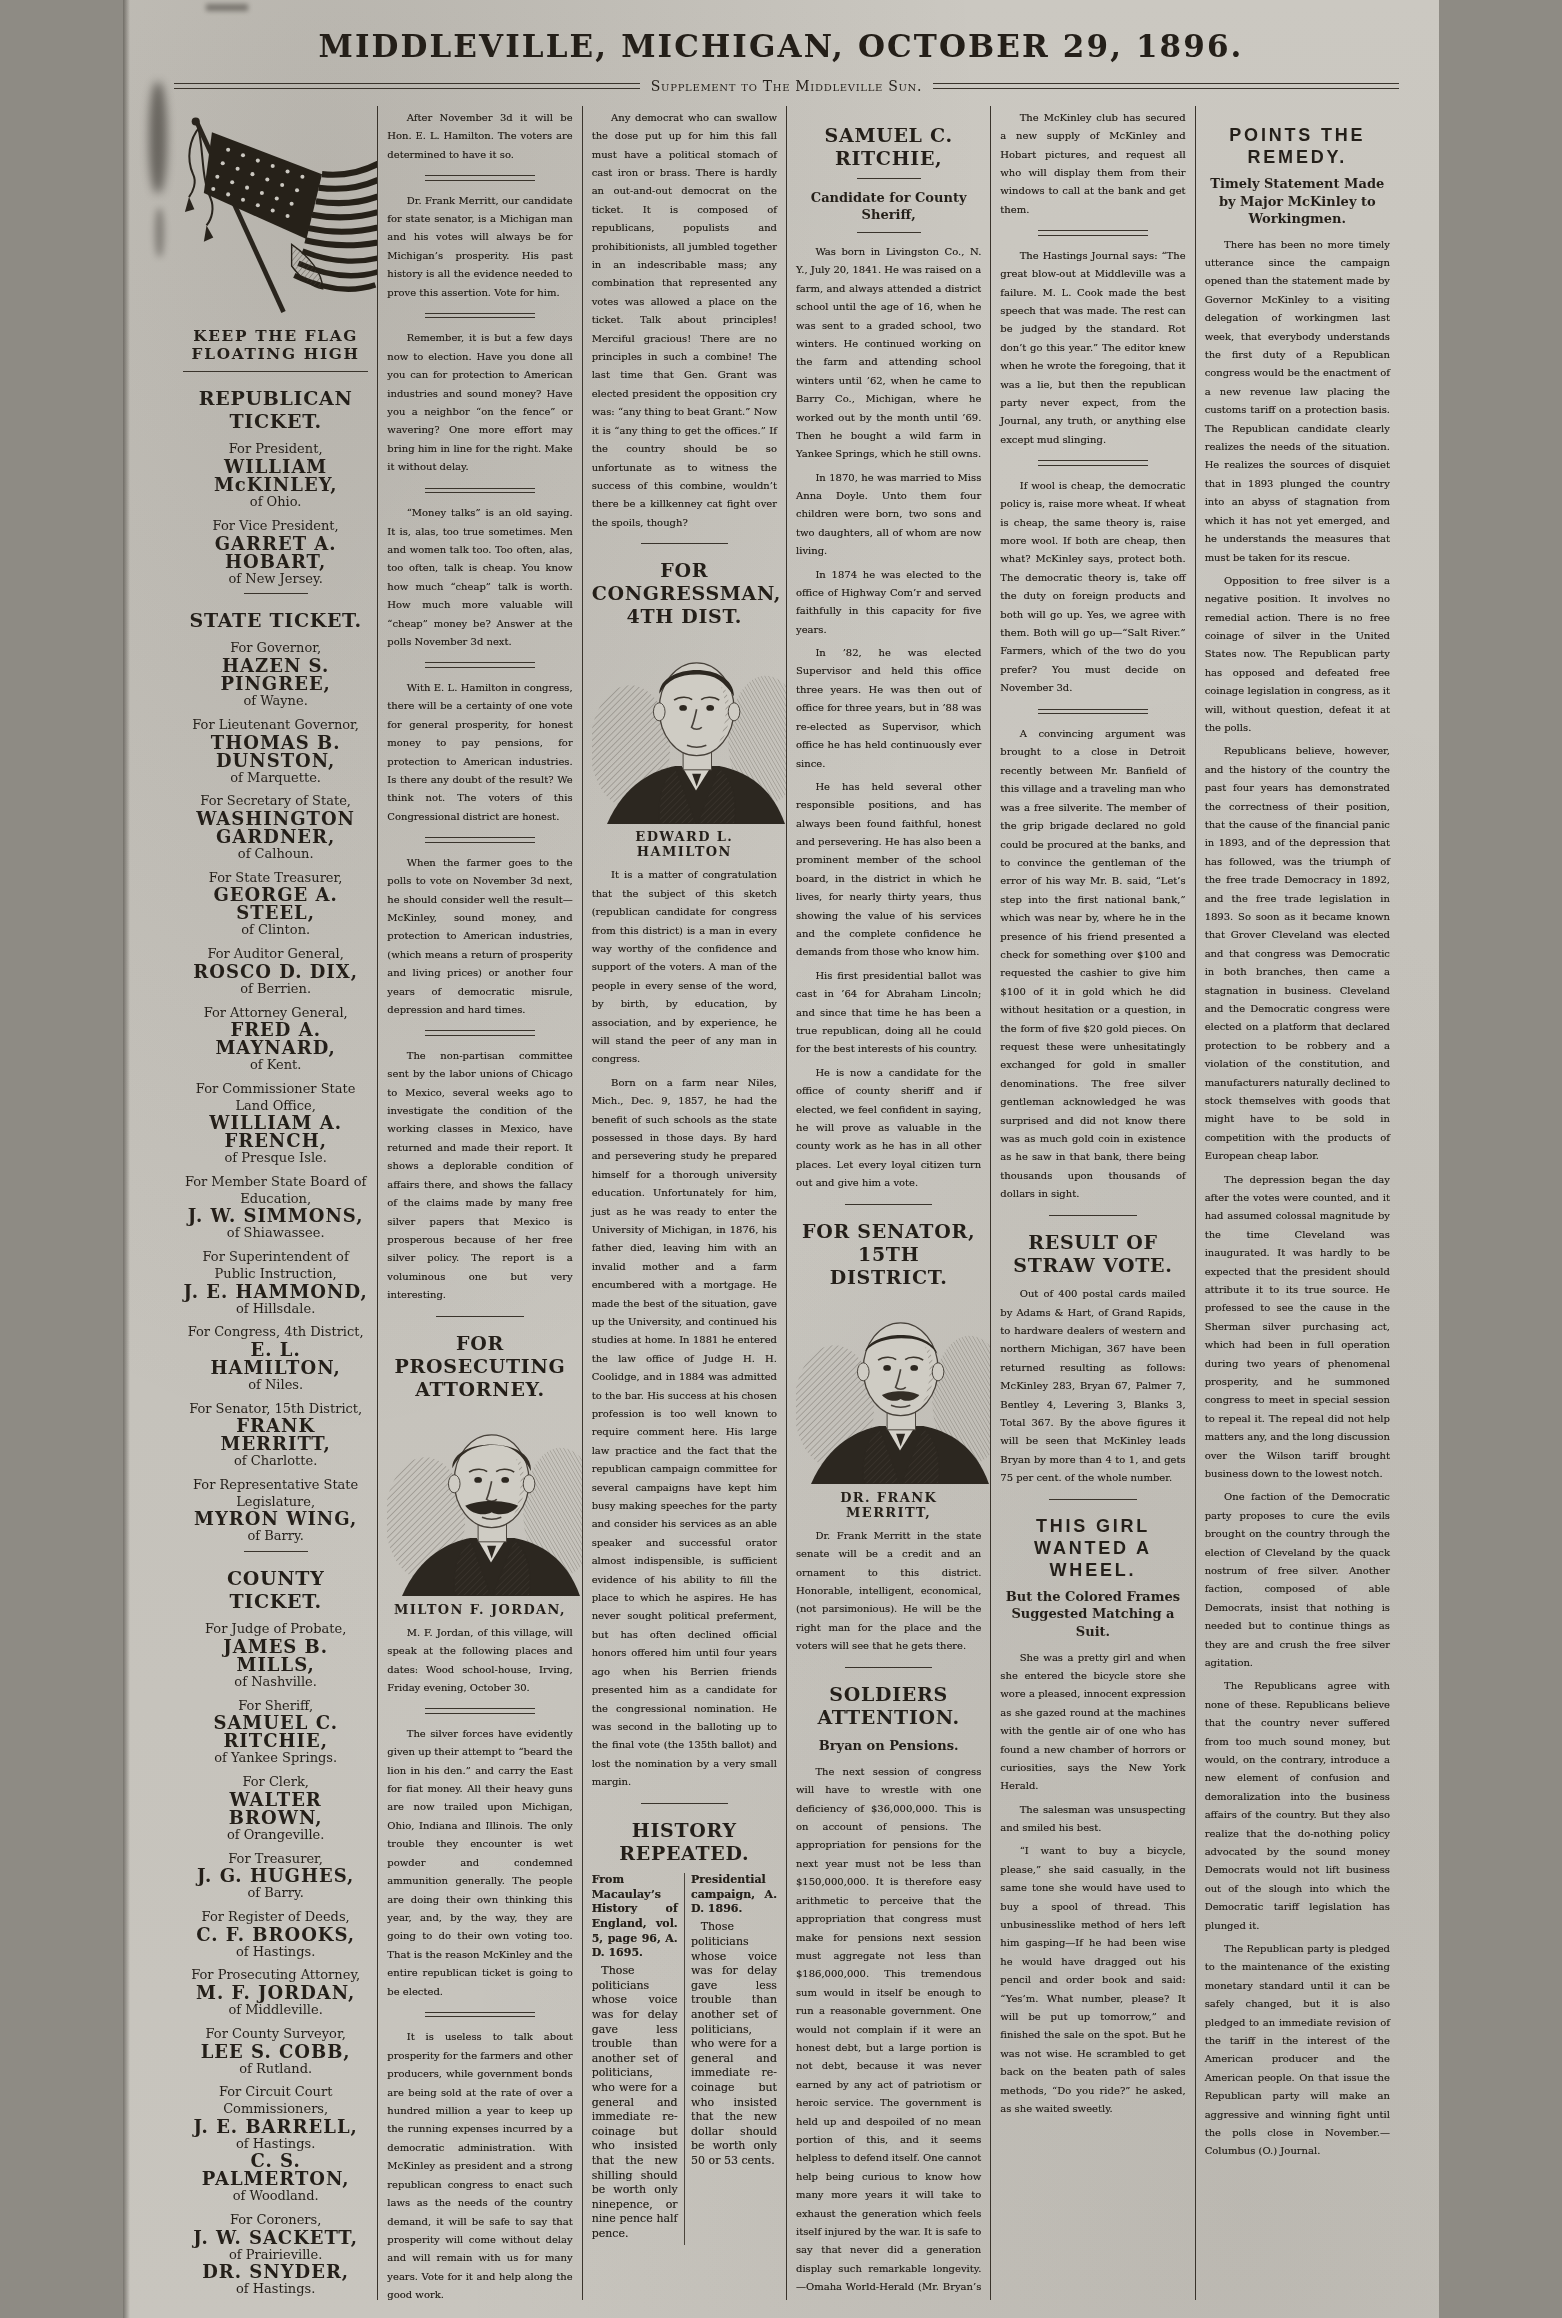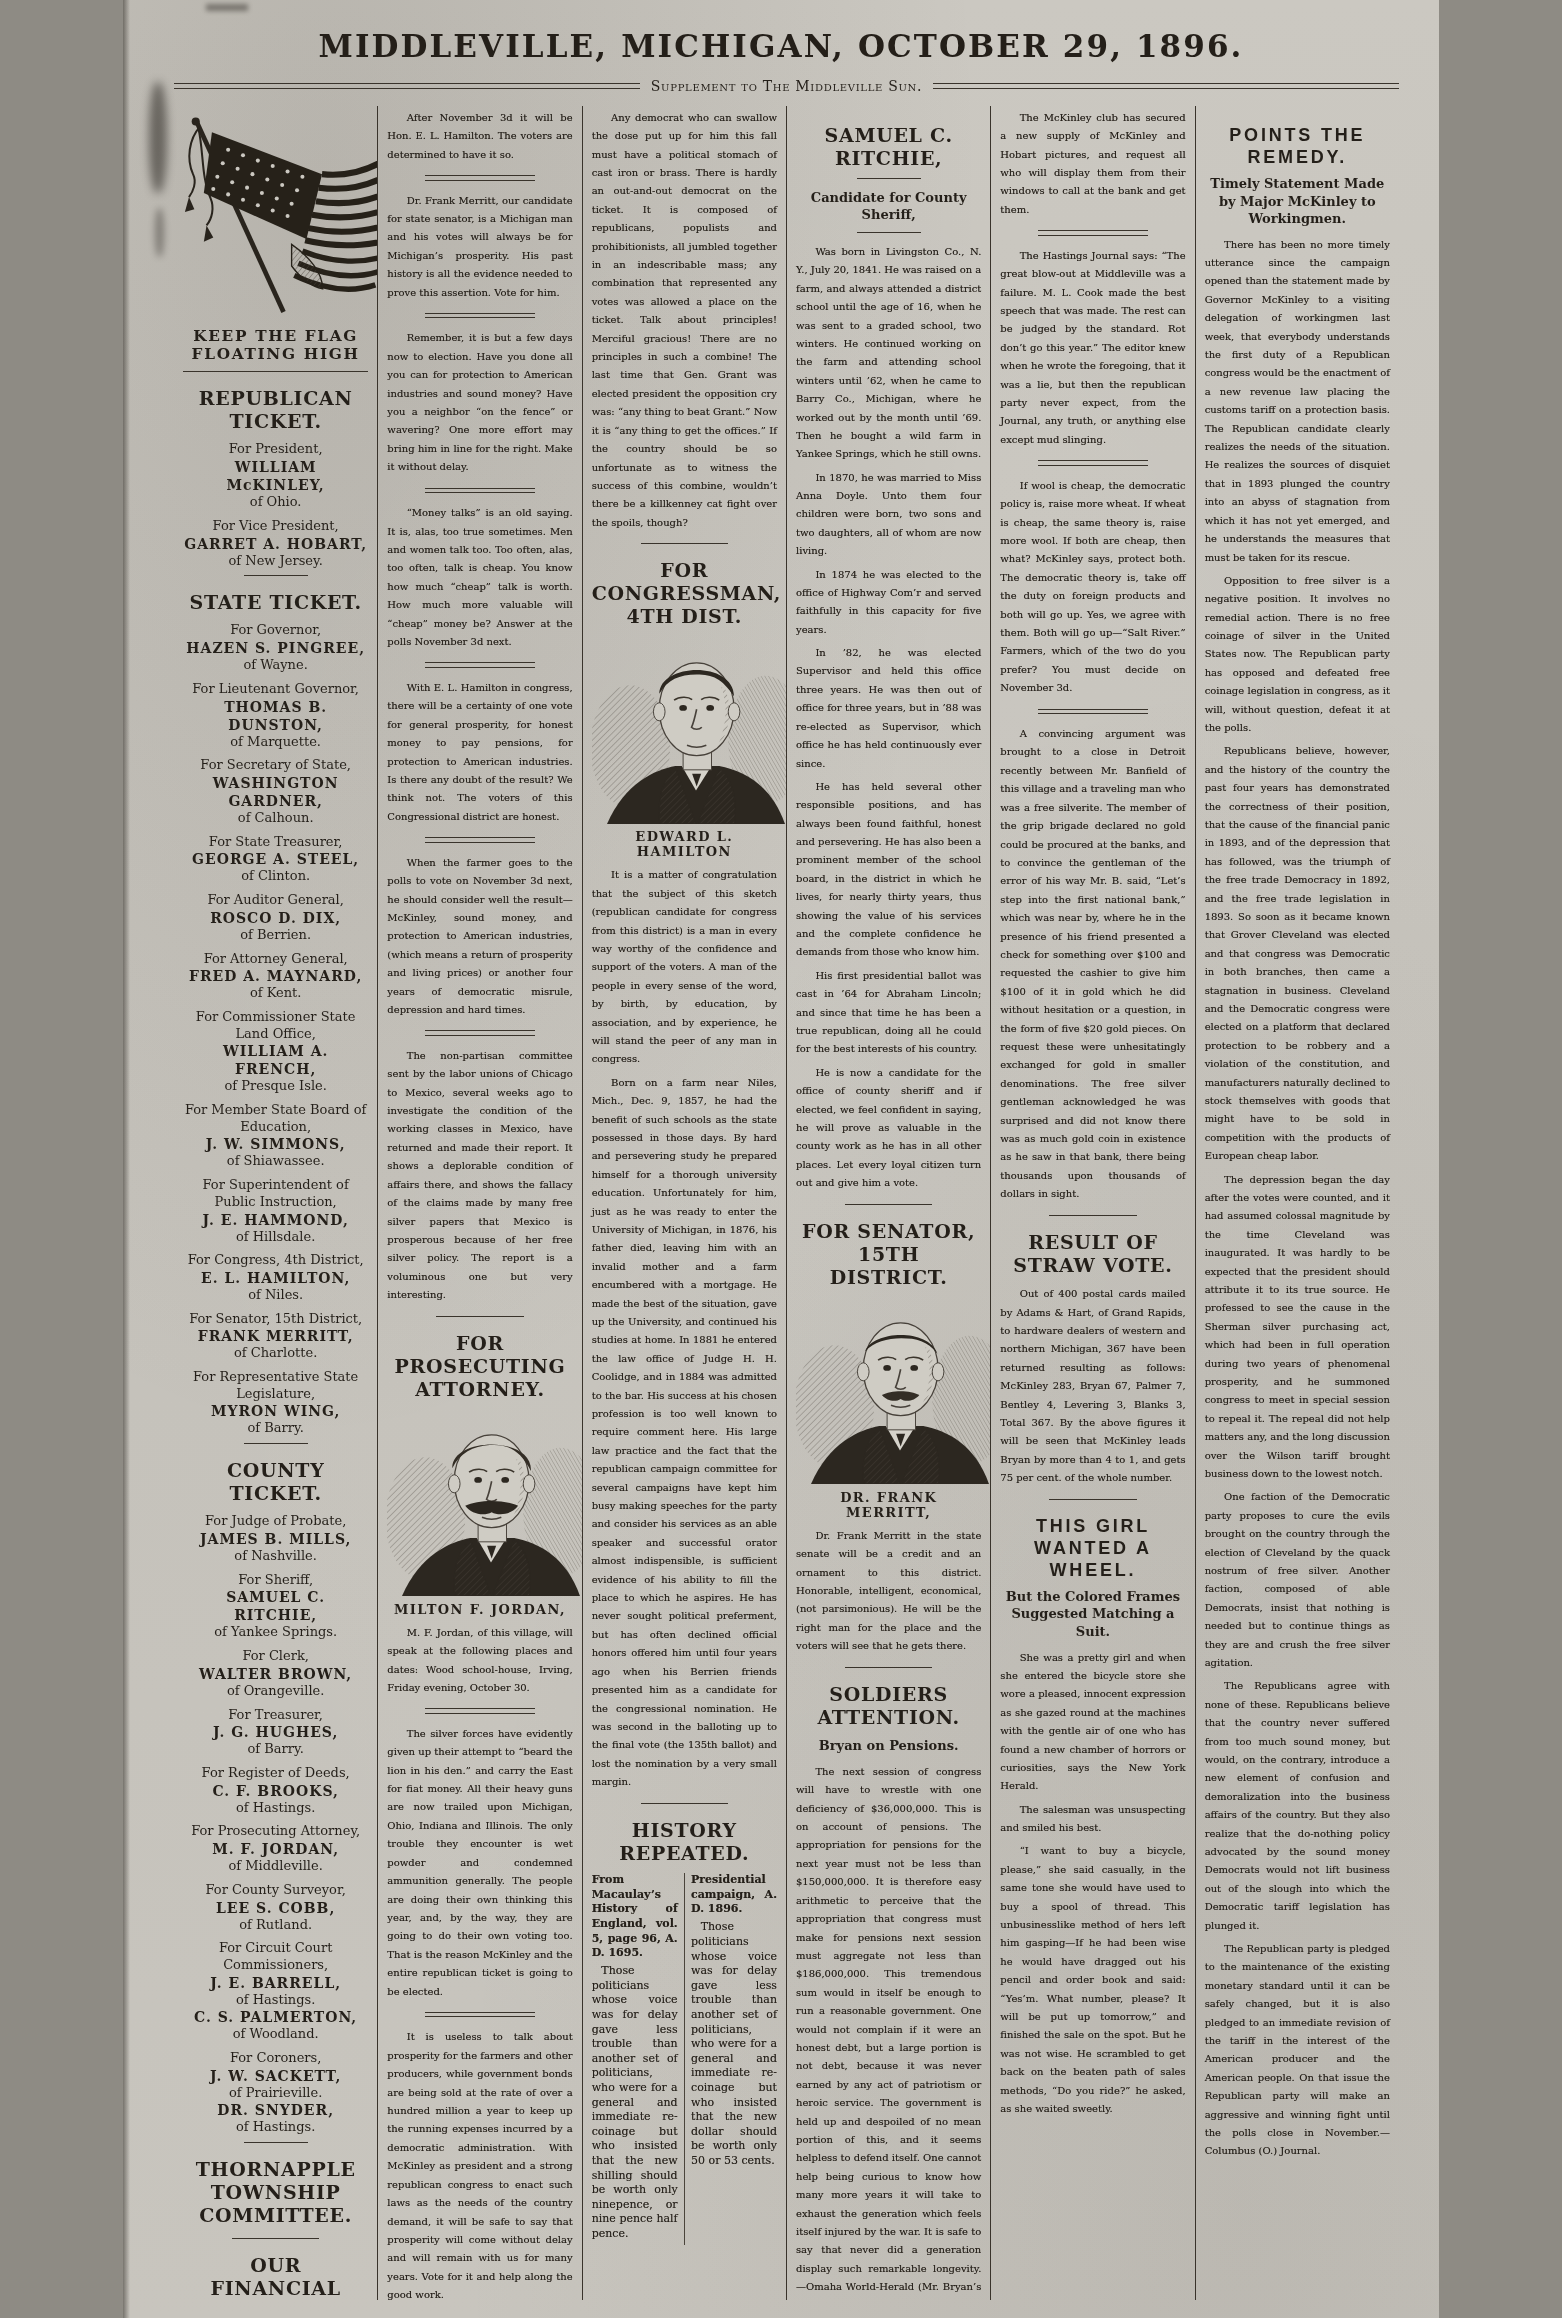--- a/index.html
+++ b/index.html
@@ -26,21 +26,21 @@
     text-shadow:0 0 0.3px rgba(36,30,22,.55);}
   .head-serif{font-size:19px;font-weight:bold;text-align:center;letter-spacing:0.7px;margin:15.3px 0 8.3px;line-height:23px;}
   .head-sans{font-family:"Liberation Sans","DejaVu Sans",sans-serif;font-size:18px;font-weight:bold;
     text-align:center;letter-spacing:2.8px;margin:15.3px 0 7px;line-height:22px;}
   .subhead{font-size:13px;font-weight:bold;text-align:center;line-height:17.4px;margin:0 0 8.3px;}
   .rule{border-top:1.4px solid #39332b;margin:11px 49px;}
   .drule{height:3.5px;border-top:1.4px solid #39332b;border-bottom:1.4px solid #39332b;margin:11px 38px;}
   .srule{width:64px;border-top:1.4px solid #39332b;margin:5.6px auto 9.7px;}
   .ticket{text-align:center;}
   .t-office{font-size:13px;margin-top:7px;line-height:16.7px;}
-  .t-name{font-size:14px;font-weight:bold;letter-spacing:1px;line-height:18px;}
+  .t-name{font-size:18px;font-weight:bold;letter-spacing:1px;line-height:18px;}
   .t-place{font-size:13px;line-height:16.7px;}
   .names{padding-left:44px;font-weight:bold;letter-spacing:1.4px;font-size:13px;line-height:25px;margin:4.2px 0 2.8px;}
   .figure{text-align:center;margin:2.8px 0 7px;}
   .figure svg{display:block;margin:0 auto;}
   .fig-caption{font-size:13px;font-weight:bold;letter-spacing:1.4px;margin-top:5.6px;}
   .flag-caption{font-size:15.3px;font-weight:bold;letter-spacing:1.7px;border-bottom:1.4px solid #39332b;padding-bottom:8.3px;margin-top:7px;}
   .twocol{display:flex;gap:0;margin-top:2.8px;}
   .tc{flex:1 1 0;font-size:11px;line-height:14.6px;text-align:justify;min-width:0;}
   .tc + .tc{border-left:0.7px solid #4a443b;padding-left:6.2px;margin-left:6.2px;}
   .tc p{margin:0 0 3.5px;text-indent:9.7px;text-shadow:0 0 0.3px rgba(36,30,22,.5);}

